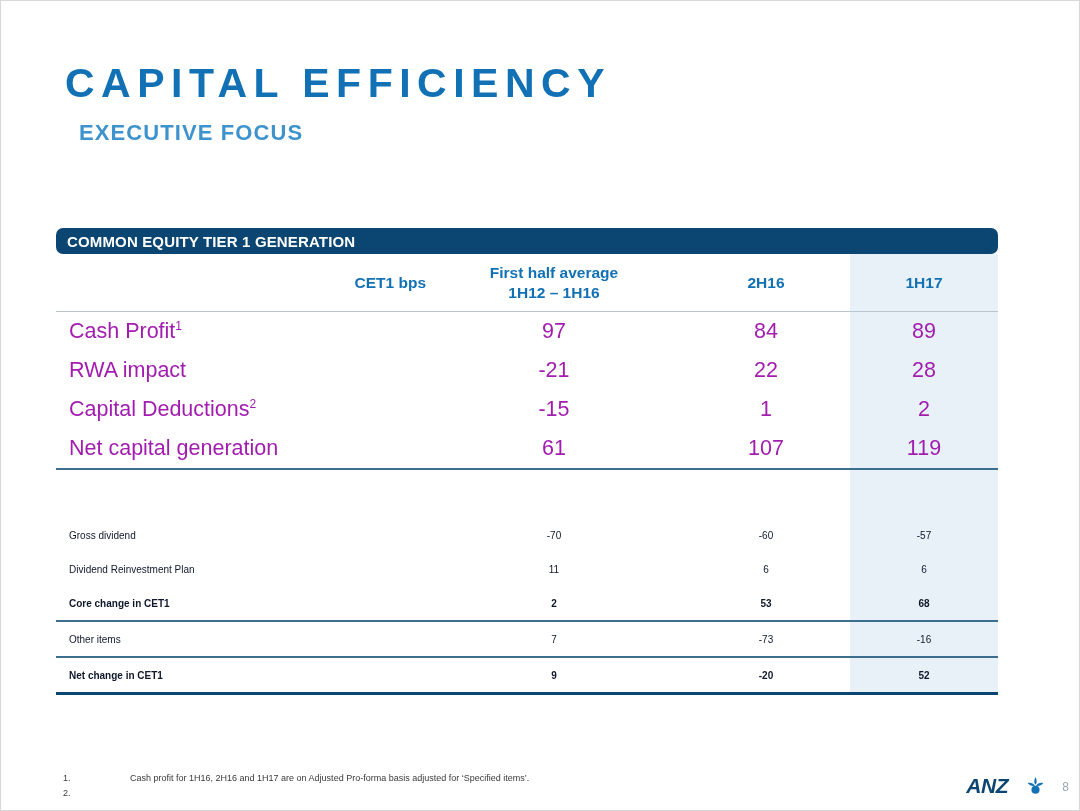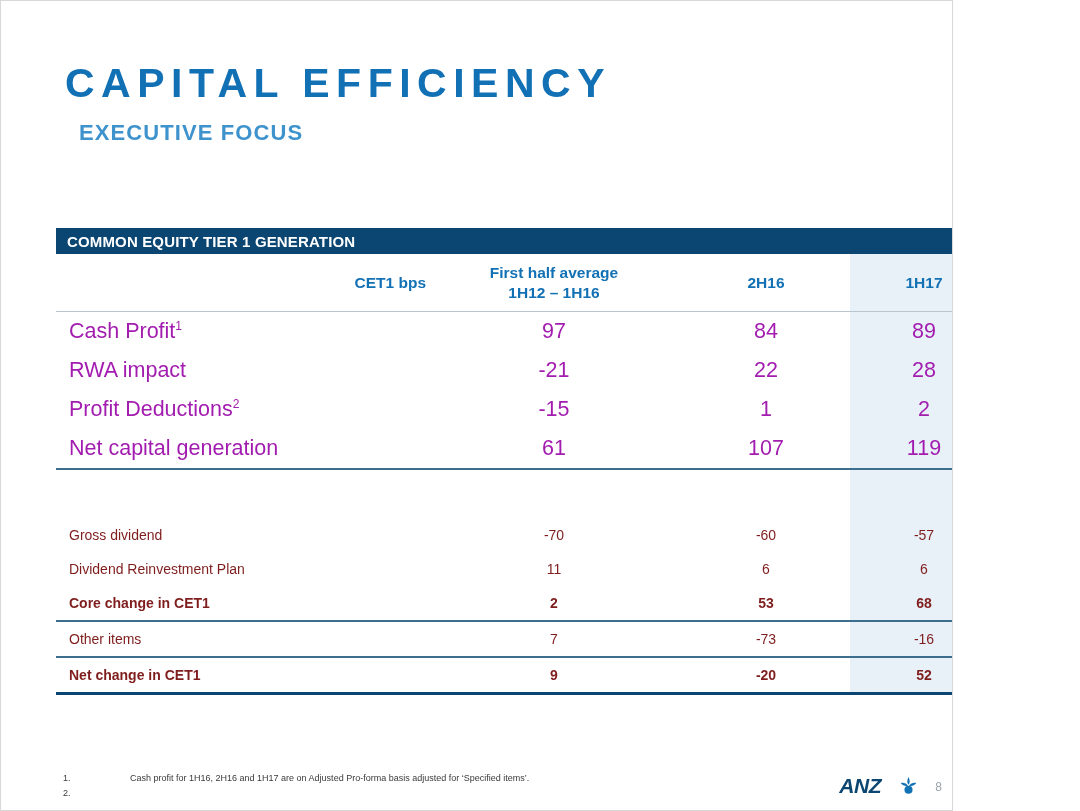--- a/index.html
+++ b/index.html
@@ -5,21 +5,21 @@
   html, body {
     margin: 0;
     padding: 0;
     background: #ffffff;
   }
   body {
     font-family: "Liberation Sans", sans-serif;
   }
   .slide {
     position: relative;
-    width: 953px;
+    width: 1080px;
     height: 811px;
     background: #ffffff;
     border: 1px solid #d8d8d8;
     box-sizing: border-box;
     overflow: hidden;
   }
 
   
   .title {
     position: absolute;
@@ -51,20 +51,21 @@
     top: 227px;
     width: 942px;
   }
   .band {
     background: #0b4571;
     height: 26px;
     display: flex;
     align-items: center;
     padding-left: 11px;
     box-sizing: border-box;
+    border-radius: 7px;
   }
   .band-label {
     color: #ffffff;
     font-size: 15px;
     font-weight: bold;
     letter-spacing: 0.15px;
     line-height: 1;
   }
 
   .tbl {
@@ -116,22 +117,22 @@
     padding-left: 13px;
   }
   .r1.bold td { font-weight: normal; }
 
   
   .spacer td { height: 48px; }
 
   
   .r2 td {
     height: 34px;
-    font-size: 14px;
-    color: #7f1d1d;
+    font-size: 10px;
+    color: #0f172a;
     text-align: center;
     font-weight: normal;
   }
   .r2 td.lbl {
     text-align: left;
     padding-left: 13px;
   }
   .r2.bold td { font-weight: bold; }
 
   sup {
@@ -236,21 +237,21 @@
           <td>84</td>
           <td class="hl">89</td>
         </tr>
         <tr class="r1">
           <td class="lbl">RWA impact</td>
           <td>-21</td>
           <td>22</td>
           <td class="hl">28</td>
         </tr>
         <tr class="r1">
-          <td class="lbl"><span>Profit Deductions</span><sup>2</sup></td>
+          <td class="lbl"><span>Capital Deductions</span><sup>2</sup></td>
           <td>-15</td>
           <td>1</td>
           <td class="hl">2</td>
         </tr>
         <tr class="r1 bold">
           <td class="lbl rule-med">Net capital generation</td>
           <td class="rule-med">61</td>
           <td class="rule-med">107</td>
           <td class="hl rule-med">119</td>
         </tr>

